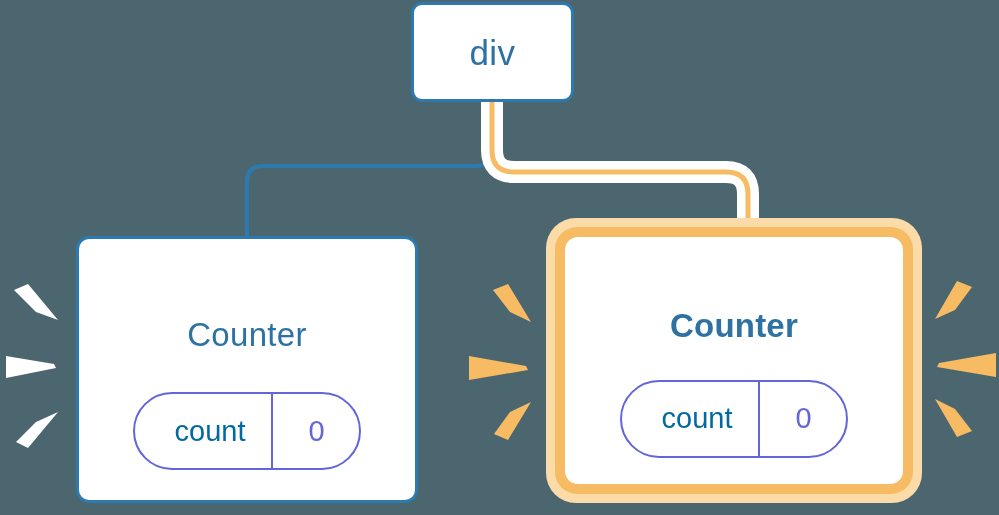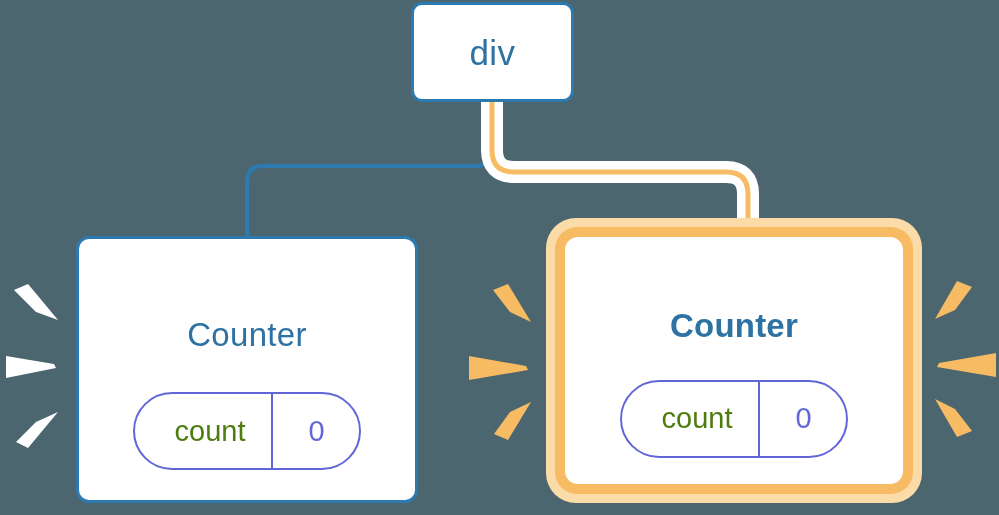--- a/index.html
+++ b/index.html
@@ -91,21 +91,21 @@
     align-items:stretch;
     border:2px solid #6366d8;
     border-radius:999px;
     height:78px;
     box-sizing:border-box;
     background:transparent;
   }
   .pill-left{
     display:flex;align-items:center;justify-content:center;
     padding:0 26px 0 40px;
-    font-size:29px;color:#4d7c0f;font-weight:400;
+    font-size:29px;color:#0369a1;font-weight:400;
   }
   .pill-div{width:2px;background:#6366d8;}
   .pill-right{
     display:flex;align-items:center;justify-content:center;
     width:86px;
     font-size:29px;color:#6366d8;font-weight:400;
   }
   .pill-wrap-left{margin-top:41px;}
   .pill-wrap-right{margin-top:38px;}
 

